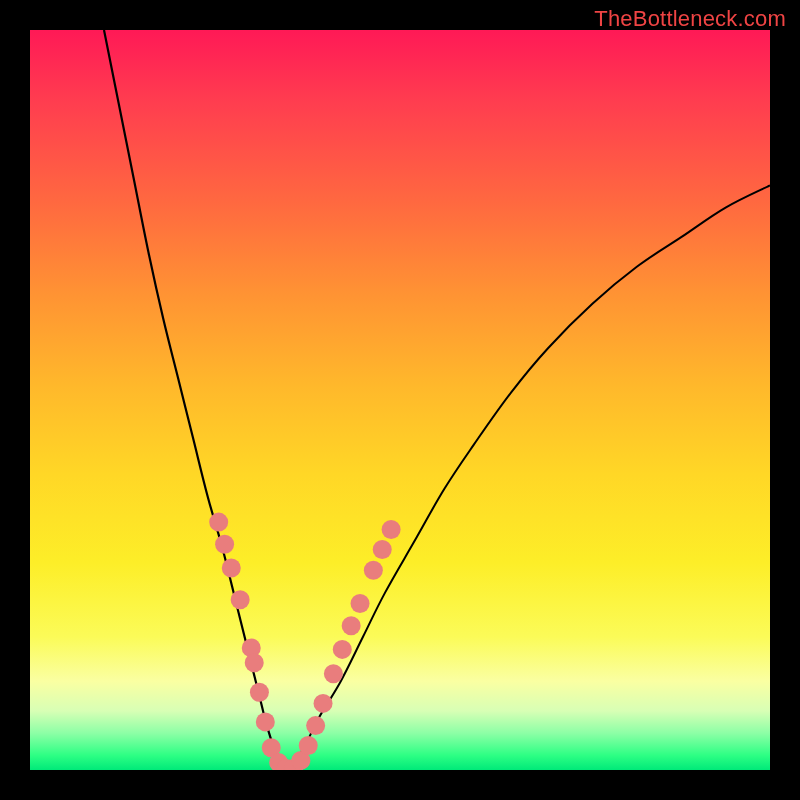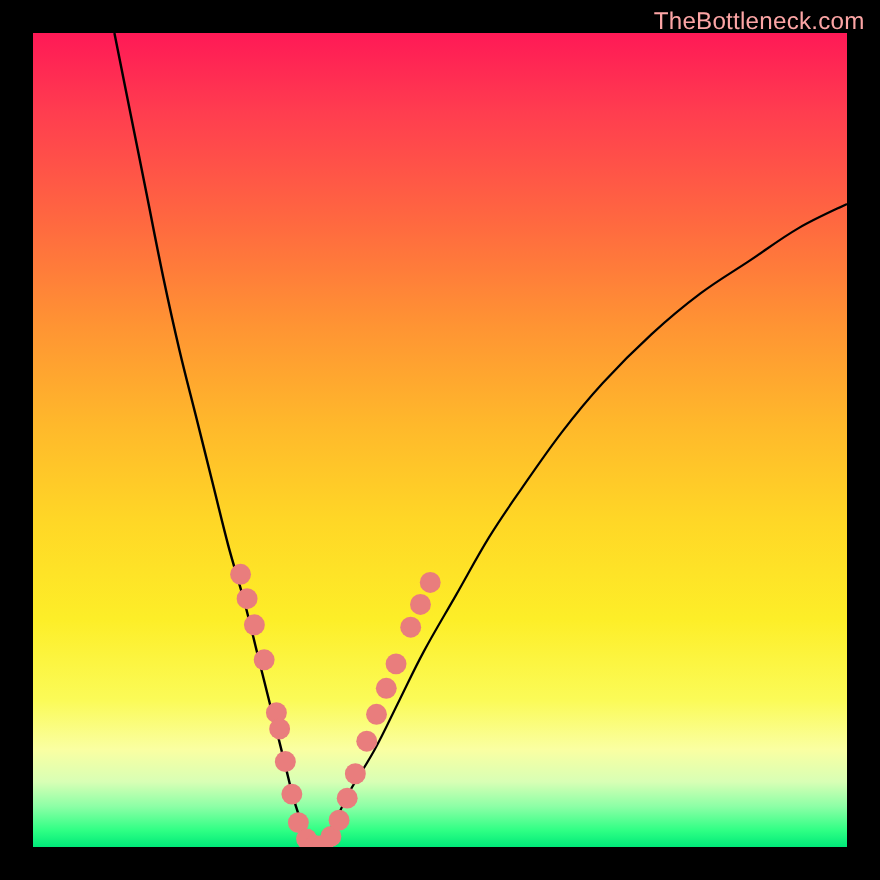--- a/index.html
+++ b/index.html
@@ -30,21 +30,21 @@
       #d8ffb5 92%,
       #8dffa6 95%,
       #2eff84 98%,
       #00e979 100%
     );
   }
   .watermark {
     position: absolute;
     top: 6px;
     right: 14px;
-    color: #fca5a5;
+    color: #ef4444;
     font-size: 22px;
     font-weight: 500;
     letter-spacing: 0.2px;
     z-index: 40;
   }
   svg.curve {
     position: absolute;
     left: 0;
     top: 0;
     width: 740px;

